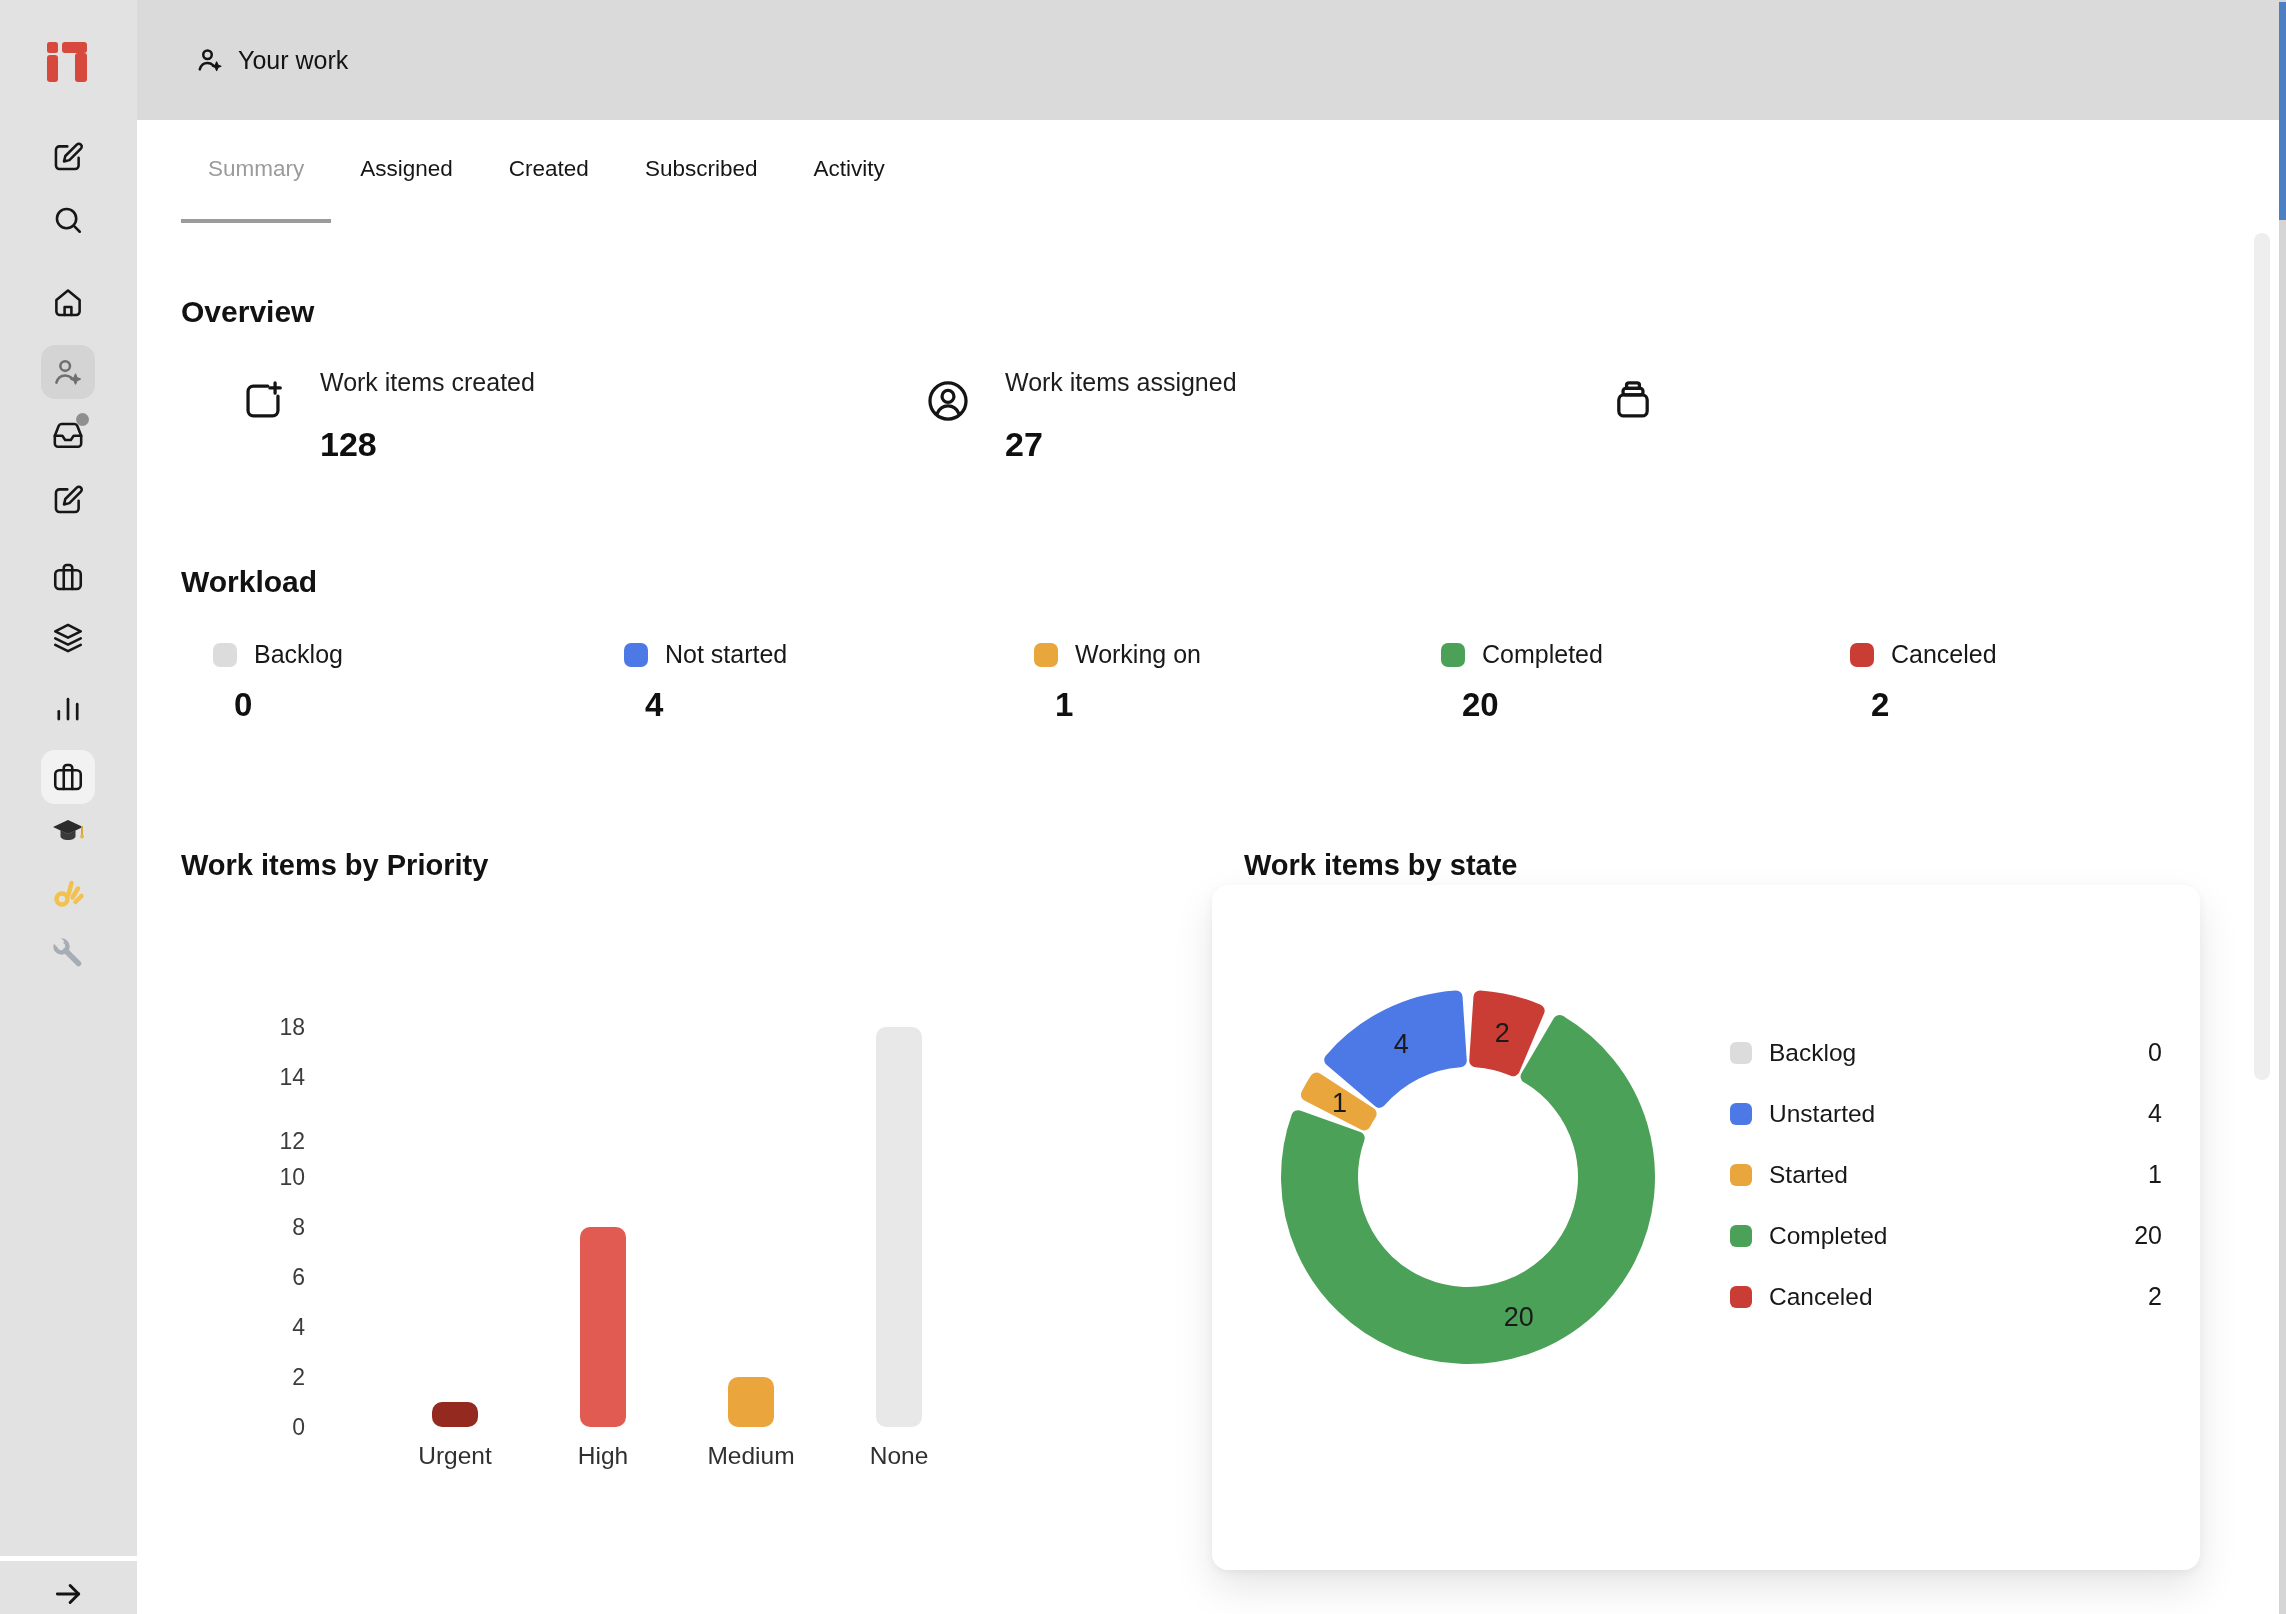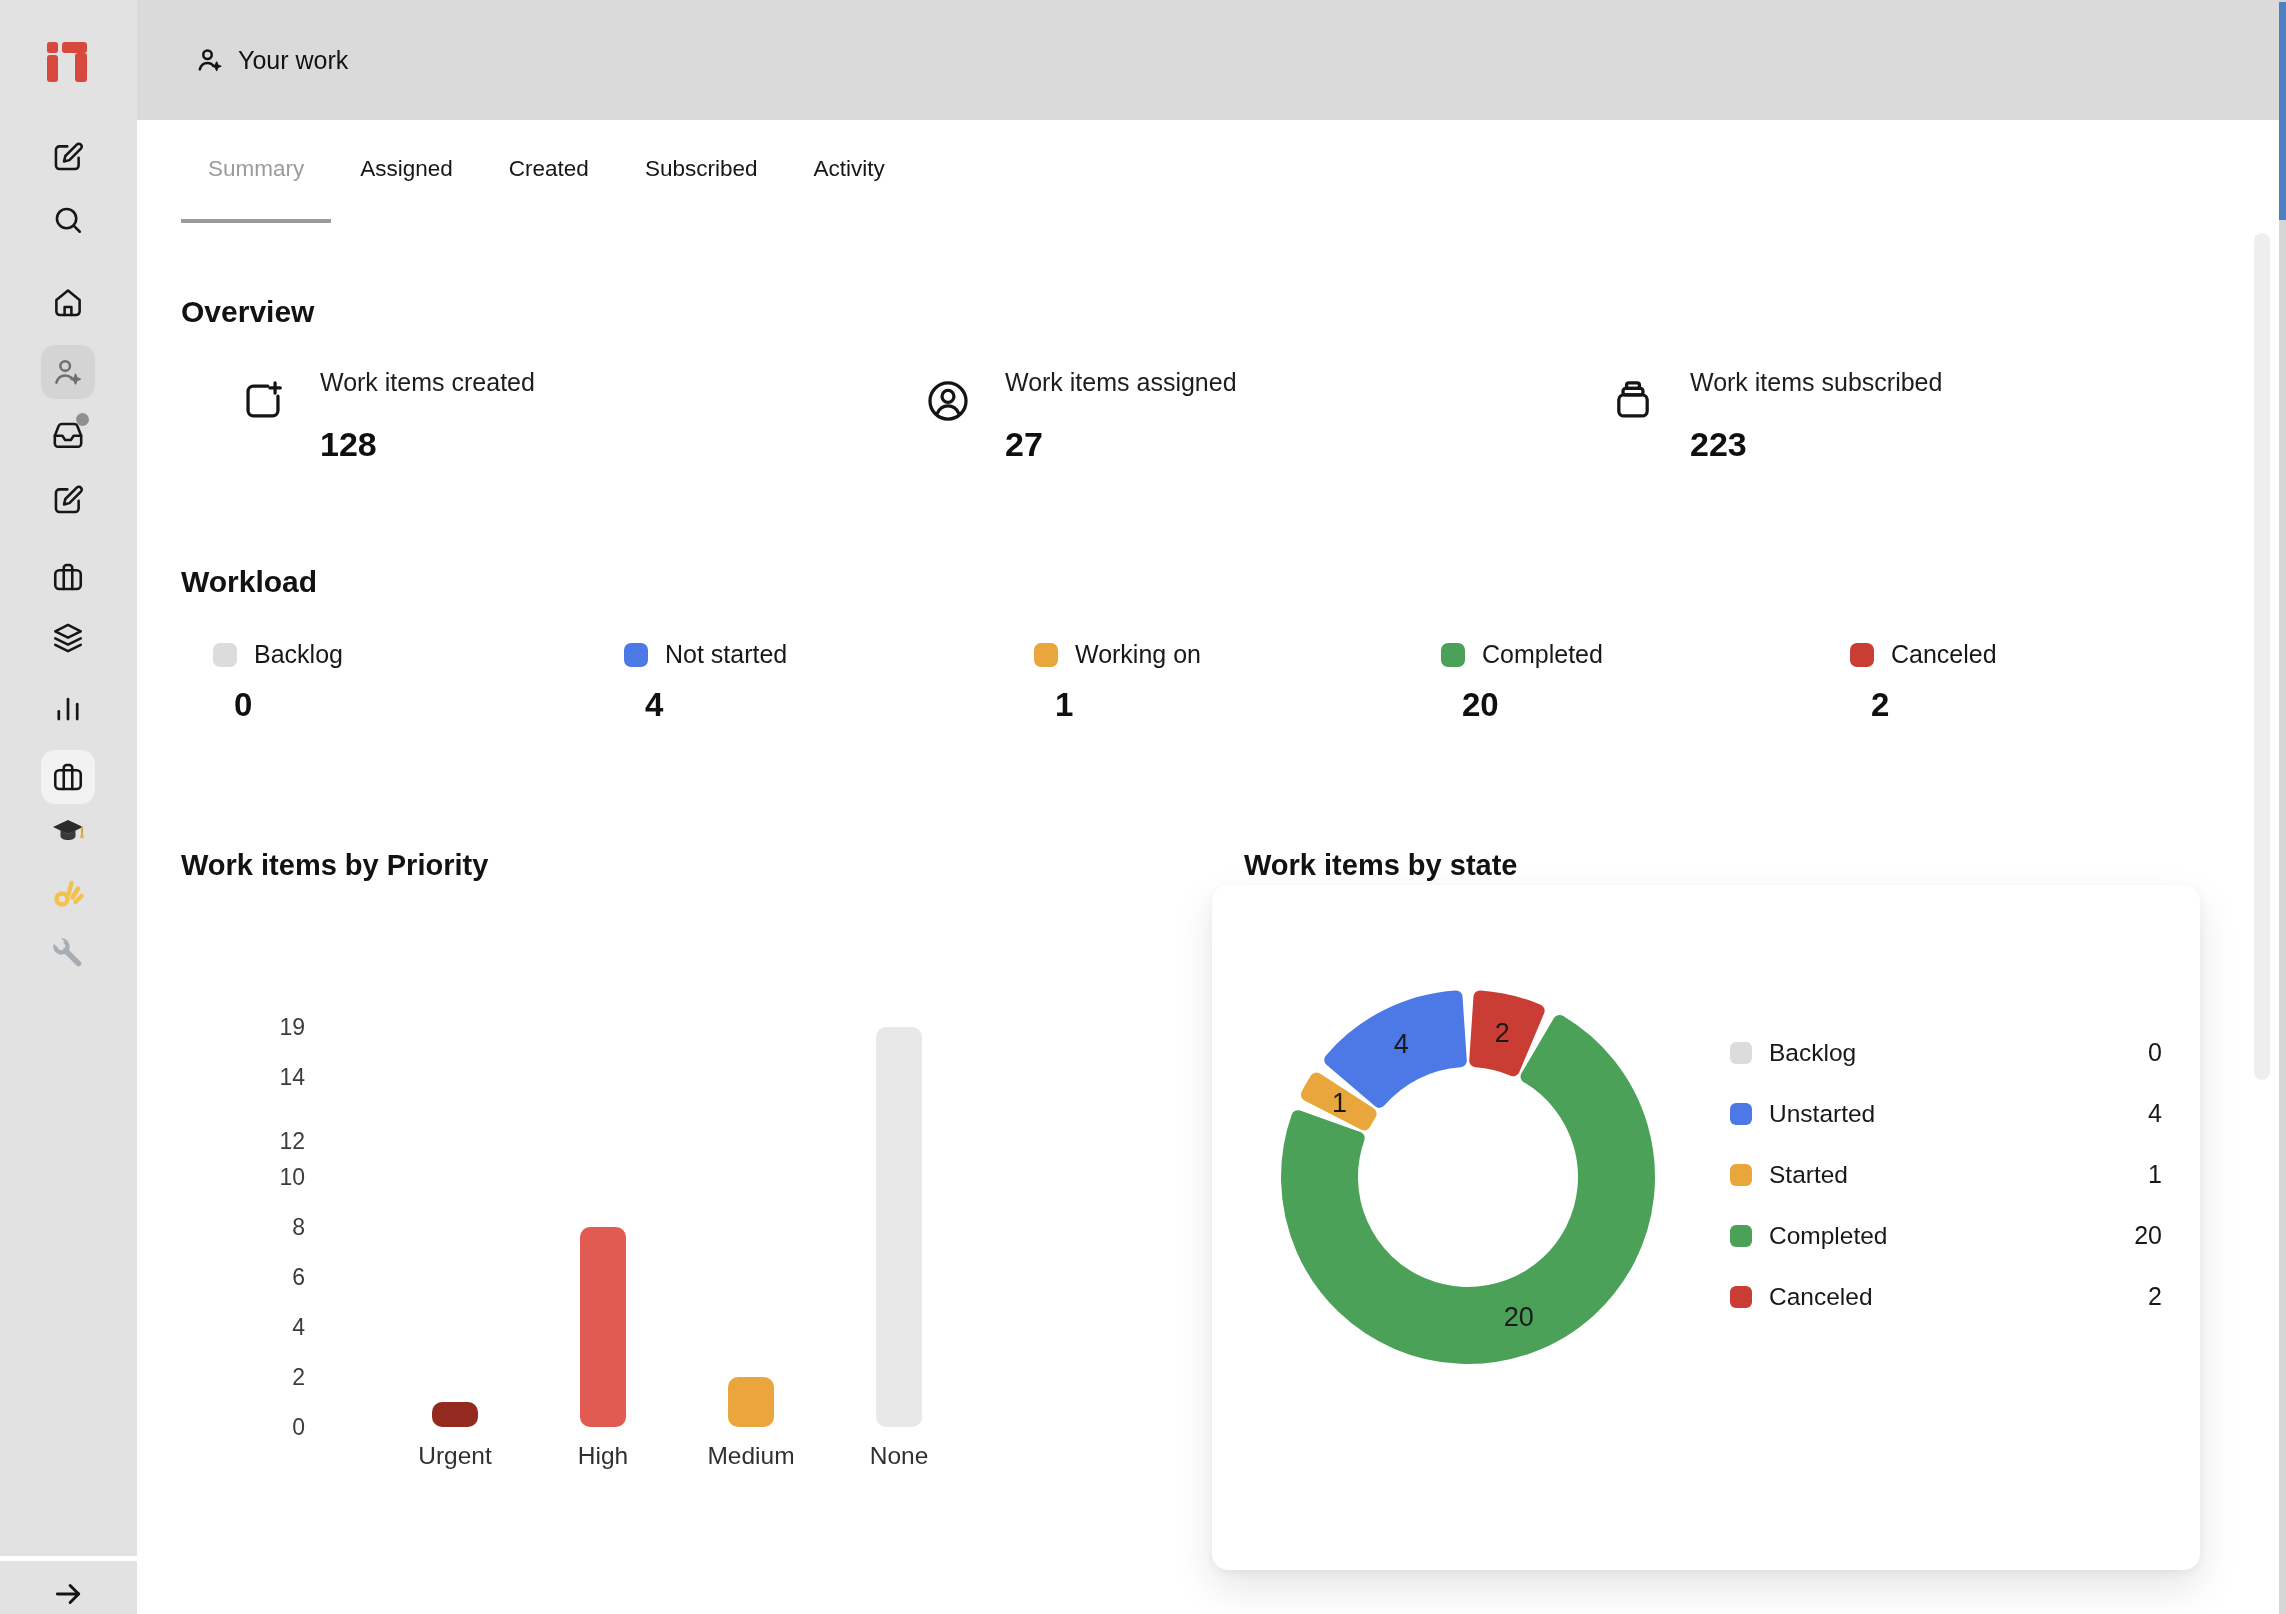--- a/index.html
+++ b/index.html
@@ -238,24 +238,20 @@
     </div>
 
     <div class="stat stat3">
       <span class="icn">
         <svg width="46" height="46" viewBox="0 0 24 24" fill="none" stroke="#141414" stroke-width="1.7" stroke-linecap="round" stroke-linejoin="round">
           <rect x="4.6" y="8.8" width="14.8" height="11" rx="2.6"></rect>
           <rect x="6.8" y="5.4" width="10.4" height="3.4" rx="1.4"></rect>
           <rect x="8.6" y="2.6" width="6.8" height="2.8" rx="1.3"></rect>
         </svg>
       </span>
-      <span>
-        <div class="lbl">Work items subscribed</div>
-        <div class="val">223</div>
-      </span>
     </div>
 
     <h2 class="sec-h h-workload">Workload</h2>
 
     <div class="wl wl1">
       <div class="row">
           <span class="sw" style="background-color: rgb(220, 220, 220);"></span>
         <span class="lbl">Backlog</span>
         </div>
       <div class="val">0</div>
@@ -284,21 +280,21 @@
     <div class="wl wl5">
       <div class="row">
           <span class="sw" style="background-color: rgb(201, 61, 53);"></span>
         <span class="lbl">Canceled</span>
         </div>
       <div class="val">2</div>
     </div>
 
     <h3 class="sec-h h-priority">Work items by Priority</h3>
     <div id="priority-chart">
-        <div class="ytick" style="top: 14px;">19</div>
+        <div class="ytick" style="top: 14px;">18</div>
         <div class="ytick" style="top: 64px;">14</div>
         <div class="ytick" style="top: 128px;">12</div>
         <div class="ytick" style="top: 164px;">10</div>
         <div class="ytick" style="top: 214px;">8</div>
         <div class="ytick" style="top: 264px;">6</div>
         <div class="ytick" style="top: 314px;">4</div>
         <div class="ytick" style="top: 364px;">2</div>
         <div class="ytick" style="top: 414px;">0</div>
         <div class="pbar" style="left: 195px; width: 46px; height: 25px; top: 402px; background: rgb(147, 41, 31);"></div>
         <div class="xlab" style="left: 138px;">Urgent</div>

